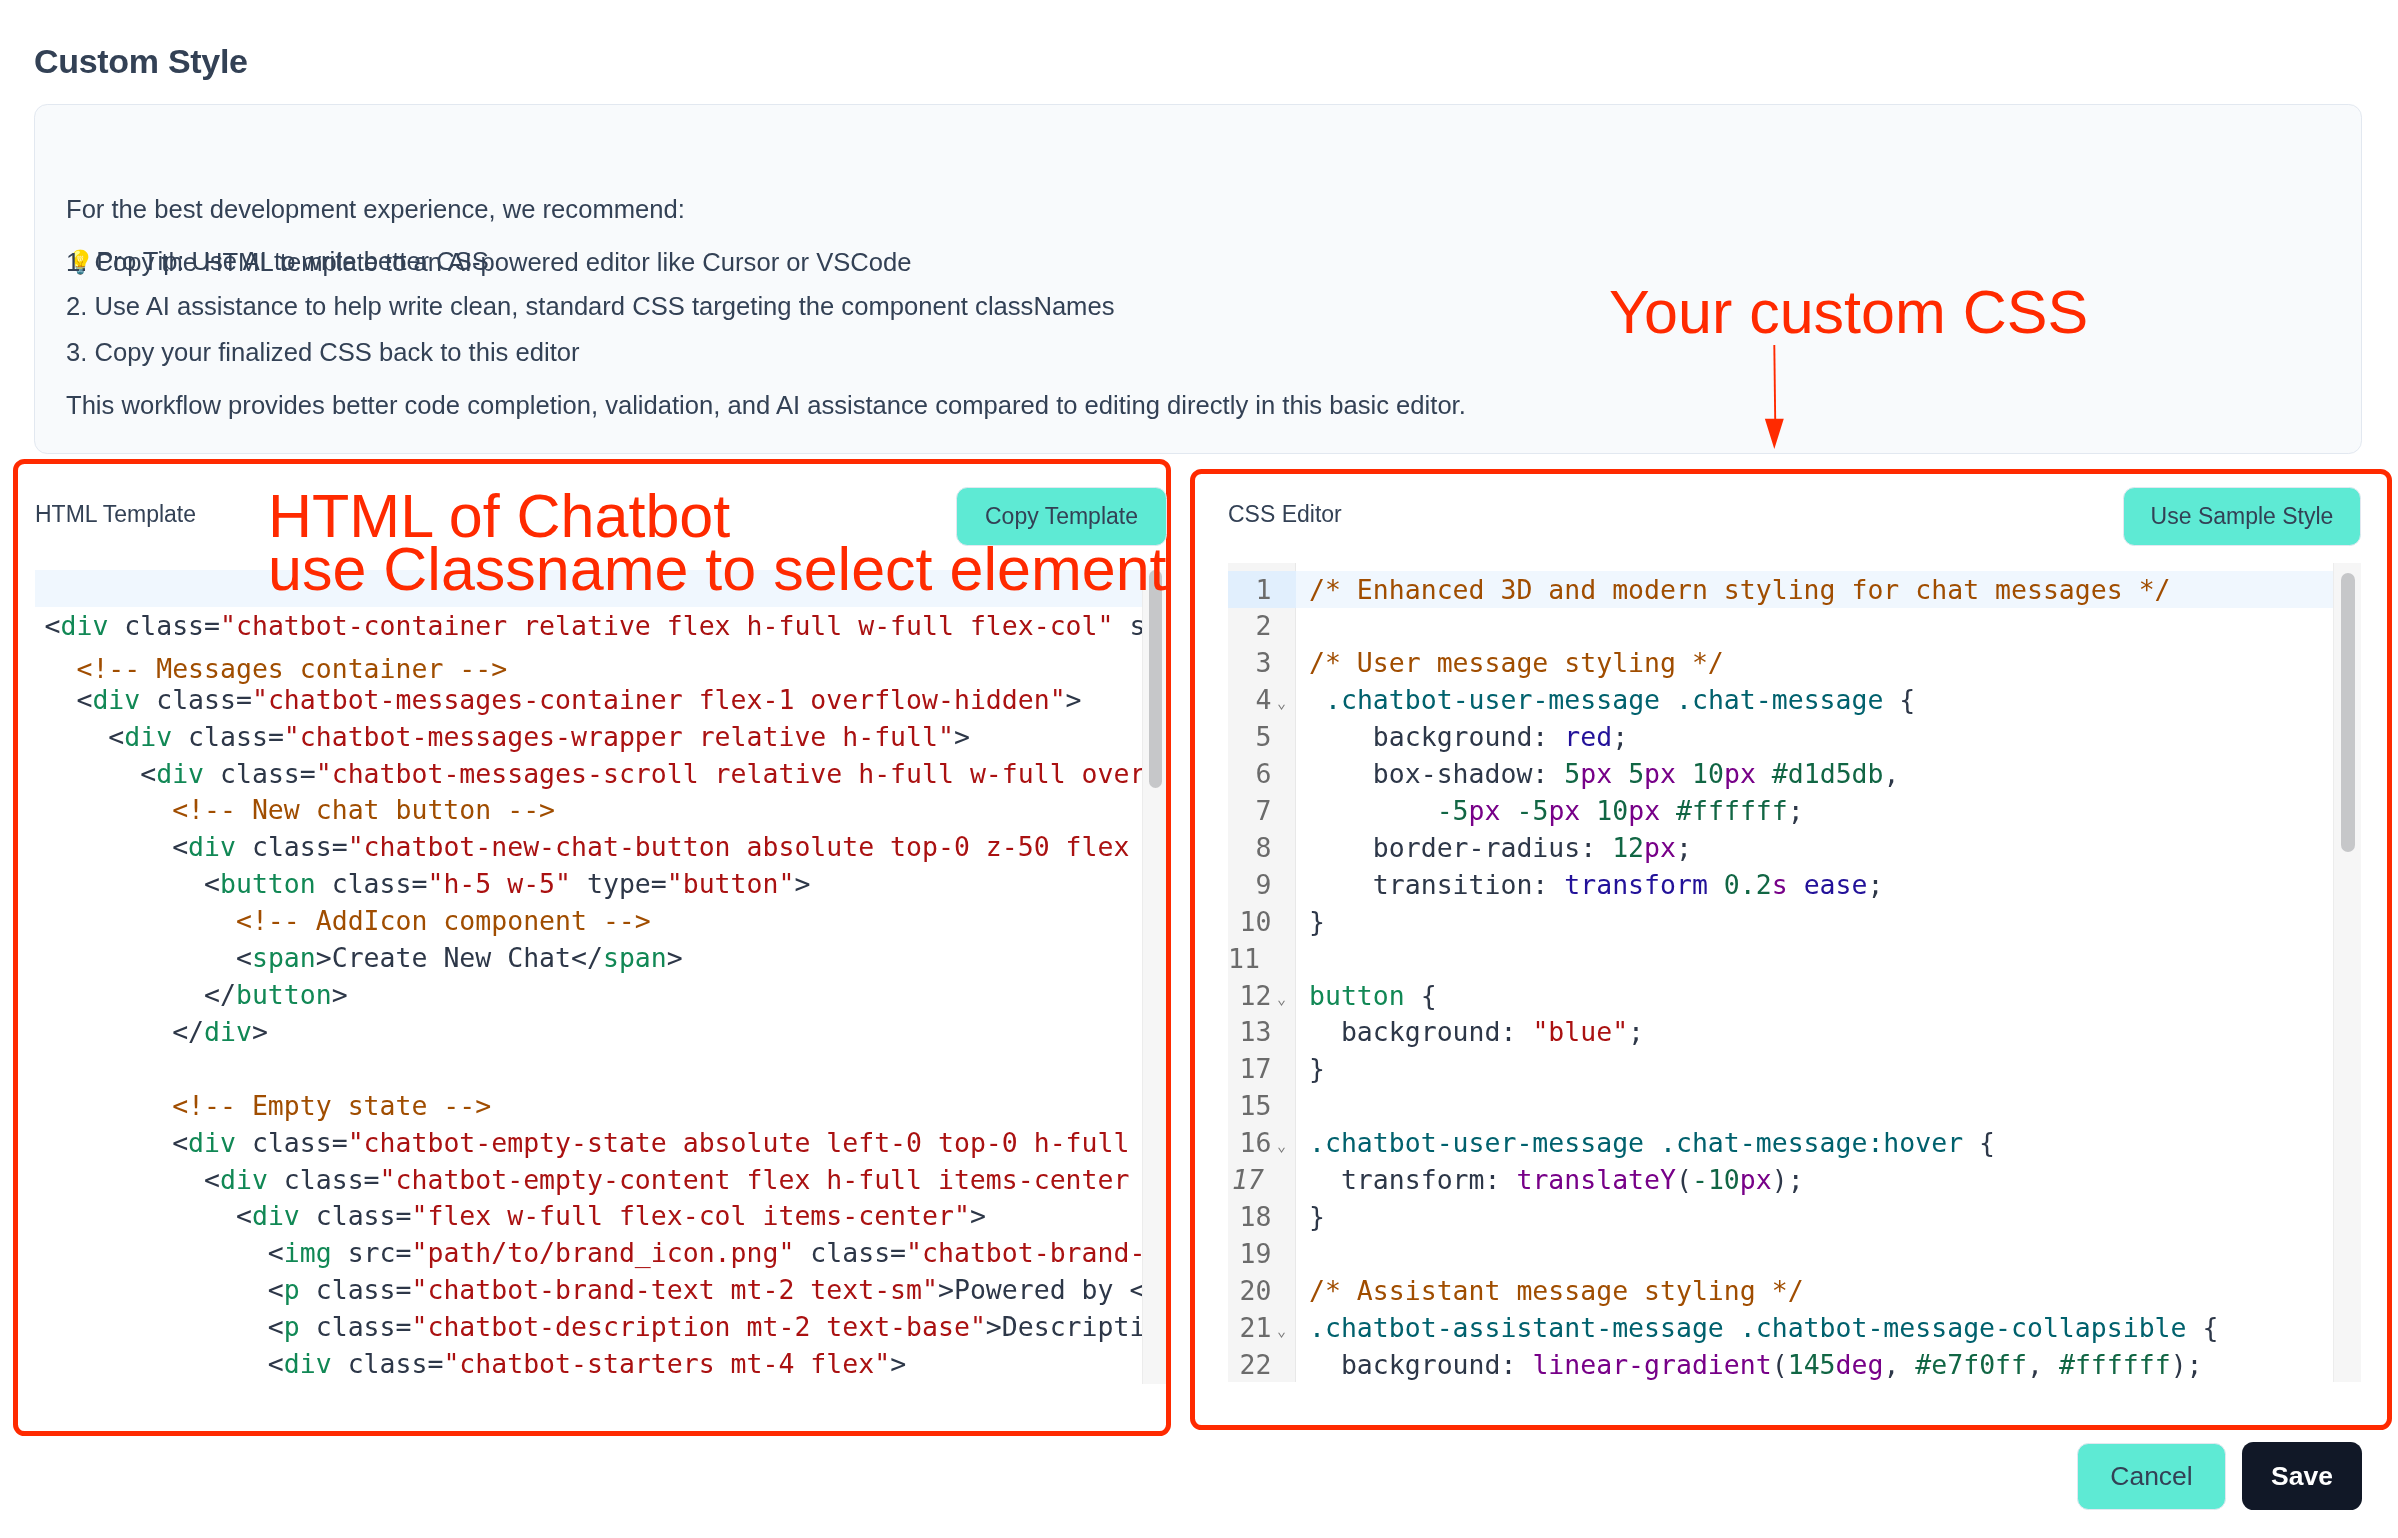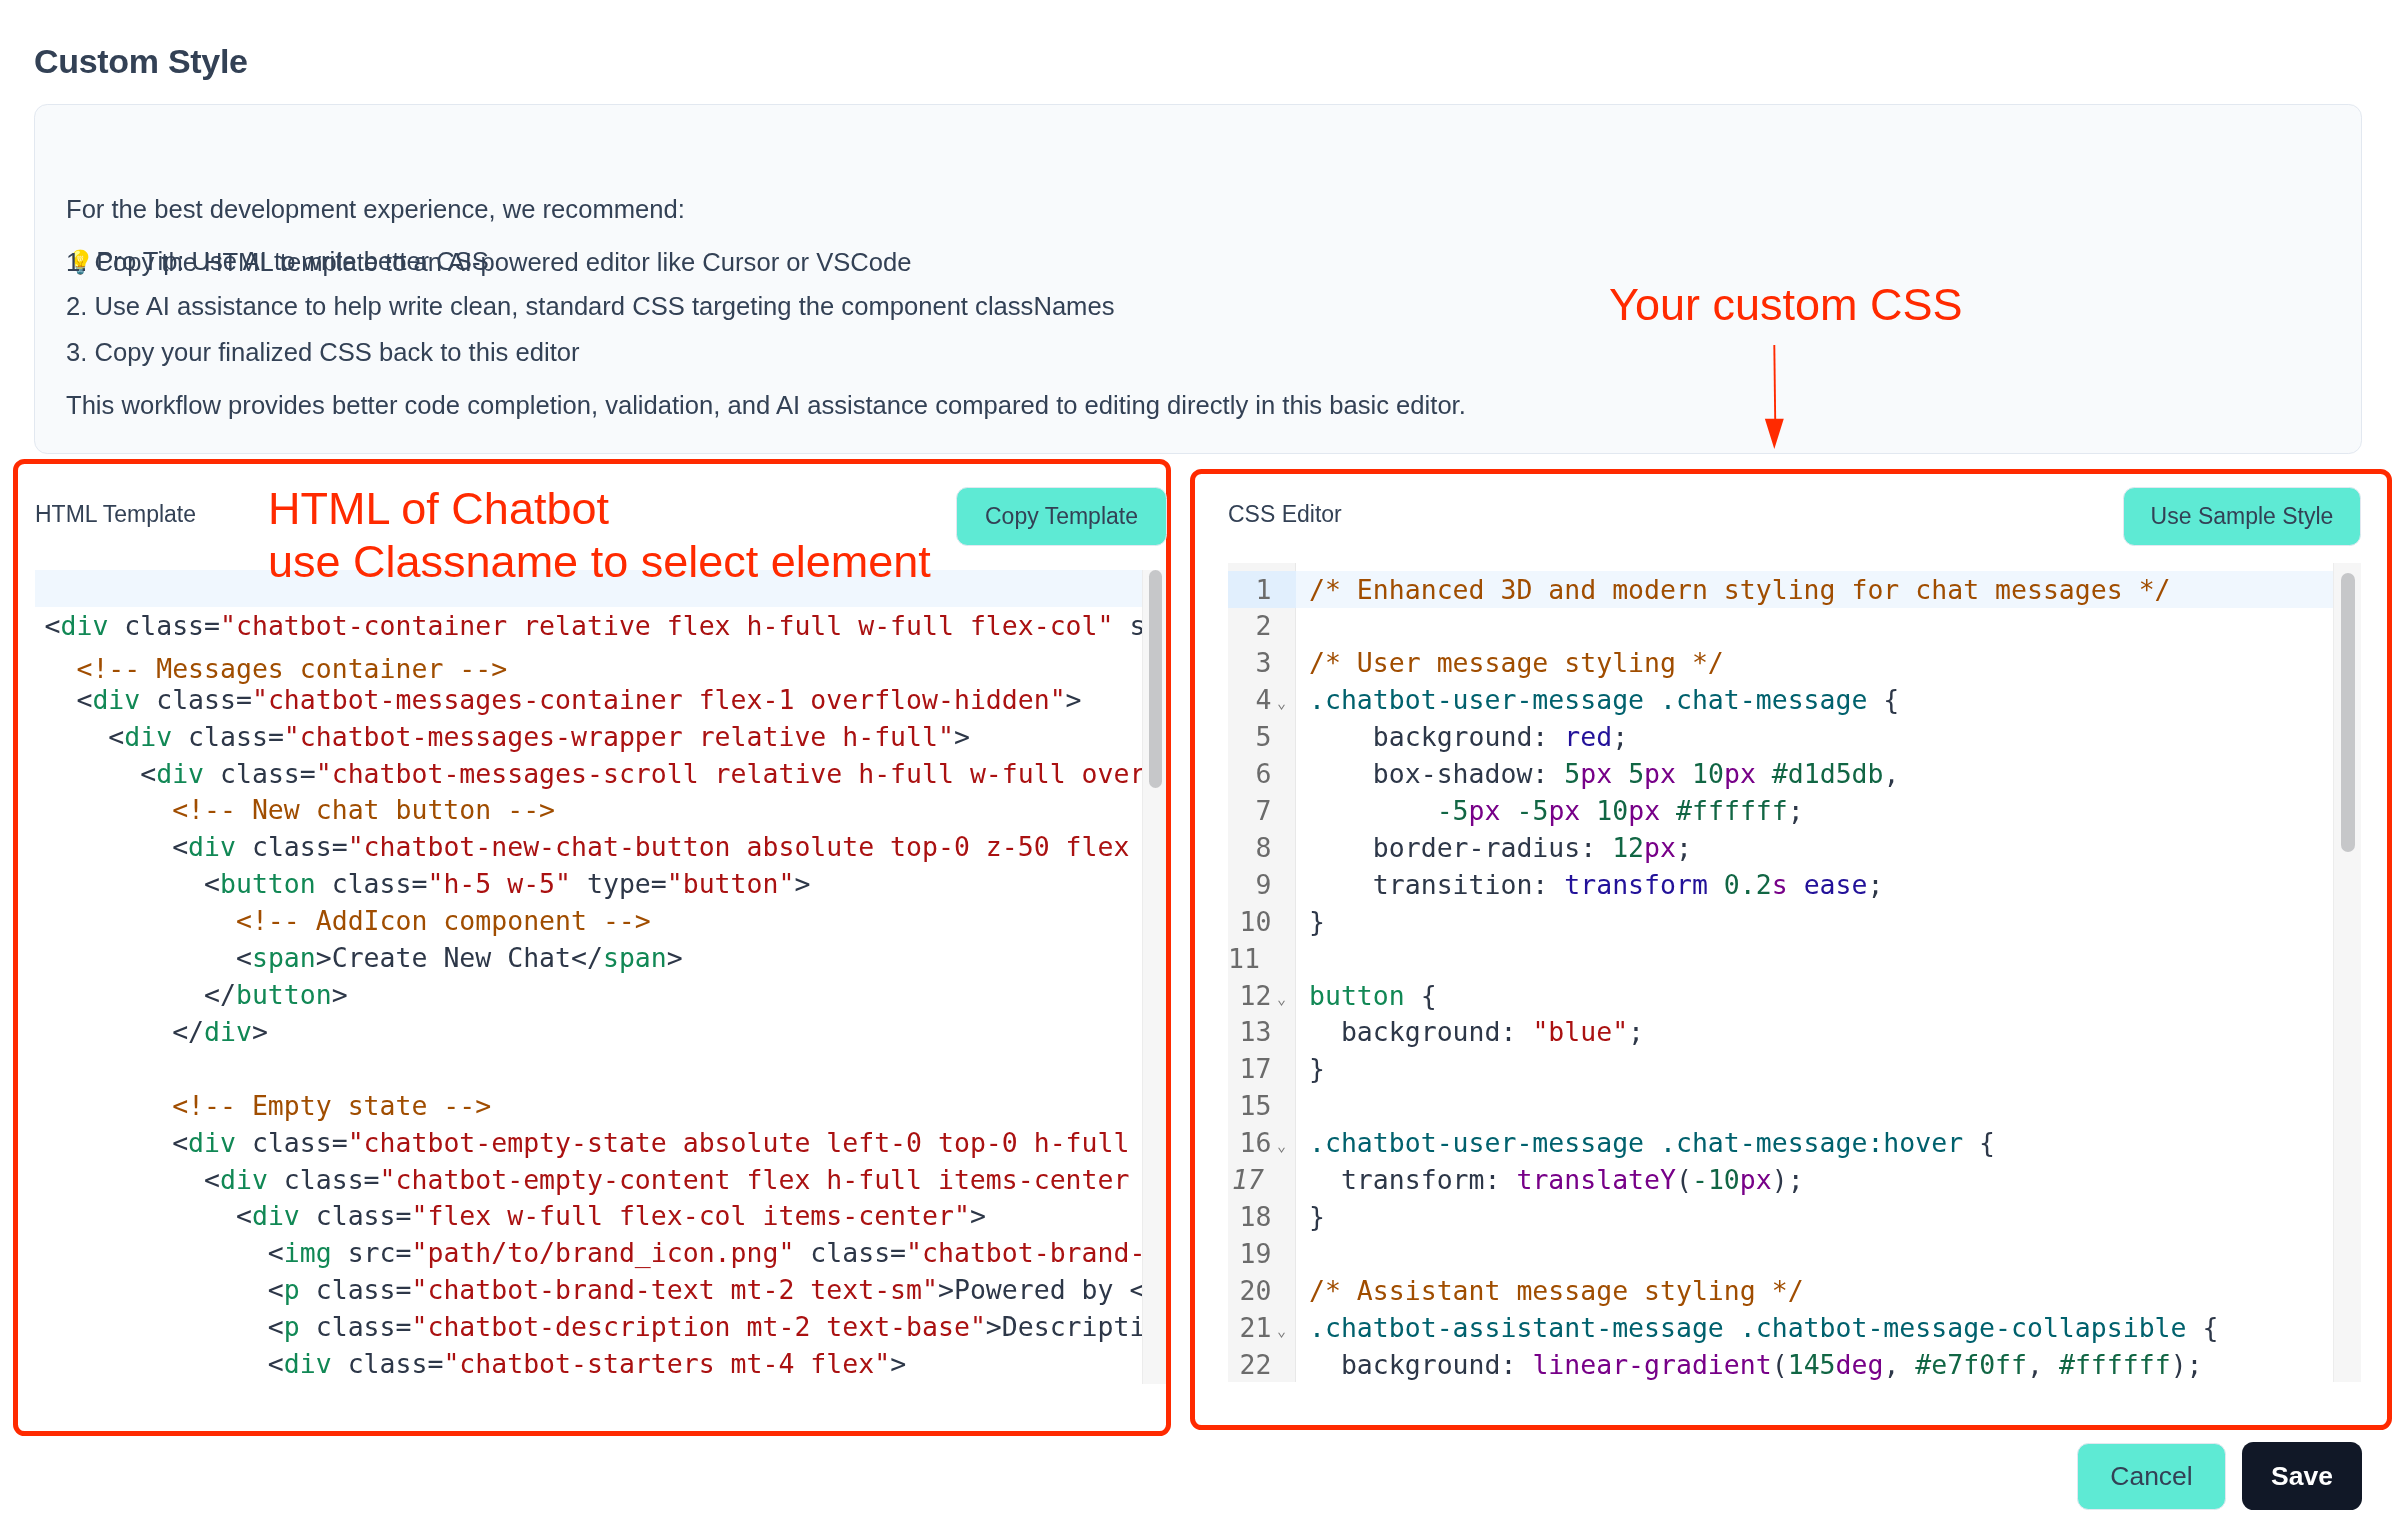--- a/index.html
+++ b/index.html
@@ -6,21 +6,21 @@
   html, body { width: 2398px; height: 1539px; background: #ffffff; overflow: hidden; }
   body { position: relative; font-family: "Liberation Sans", "DejaVu Sans", sans-serif; color: #334155; }
 
   .page-title { position: absolute; left: 34px; top: 42px; font-size: 34px; font-weight: 700; color: #334155; letter-spacing: -0.3px; }
 
   .tip-box { position: absolute; left: 34px; top: 104px; width: 2328px; height: 350px; background: #f8fafc; border: 1.9px solid #e2e8f0; border-radius: 13.2px; }
   .tip-line { position: absolute; left: 31px; font-size: 25.6px; color: #334155; white-space: nowrap; line-height: 1; }
   .tip-title { top: 144px; }
   .tip-title .bulb { font-size: 23px; display: inline-block; width: 24.6px; margin-right: 5.7px; }
 
-  .annot { position: absolute; color: #ff2a00; font-size: 45px; white-space: nowrap; line-height: 1; font-family: "Liberation Sans", sans-serif; }
+  .annot { position: absolute; color: #ff2a00; font-size: 61px; white-space: nowrap; line-height: 1; font-family: "Liberation Sans", sans-serif; }
   .arrow { position: absolute; left: 1771px; top: 345px; width: 7.6px; height: 104px; }
 
   .red-box { position: absolute; border: 5.7px solid #ff2a00; border-radius: 11.4px; }
   .panel-left { left: 13.2px; top: 459px; width: 1158px; height: 977px; }
   .panel-right { left: 1190px; top: 469px; width: 1202px; height: 961px; }
 
   .panel-label { position: absolute; font-size: 23px; color: #334155; white-space: nowrap; line-height: 1; }
   .btn { position: absolute; background: #5eead4; border: 1.9px solid #e2e8f0; border-radius: 11.4px; font-size: 23px; color: #334155; display: flex; align-items: center; justify-content: center; white-space: nowrap; font-family: "Liberation Sans", sans-serif; cursor: pointer; }
 
   .editor { position: absolute; background: #ffffff; overflow: hidden; font-family: "DejaVu Sans Mono", "Liberation Mono", monospace; font-size: 26.5px; }
@@ -139,21 +139,21 @@
       <div class="gutter-num" style="top: 672px; width: 68px; padding-right: 24.6px;">19</div>
       <div class="gutter-num" style="top: 709px; width: 68px; padding-right: 24.6px;">20</div>
       <div class="gutter-num" style="top: 746px; width: 68px; padding-right: 24.6px;">21</div>
       <div class="fold" style="top: 746px;">⌄</div>
       <div class="gutter-num" style="top: 783px; width: 68px; padding-right: 24.6px;">22</div>
     </div>
   <div id="css-lines" style="position:absolute; left:81px; top:0;">
       <div class="code-line" style="top: 7.6px; left: 0px;"><span class="c-com">/* Enhanced 3D and modern styling for chat messages */</span></div>
       <div class="code-line" style="top: 44px; left: 0px;"></div>
       <div class="code-line" style="top: 81px; left: 0px;"><span class="c-com">/* User message styling */</span></div>
-      <div class="code-line" style="top: 118px; left: 0px;"><span class="c-sel">.chatbot-user-message .chat-message</span><span class="c-prop"> {</span></div>
+      <div class="code-line" style="top: 118px; left: 16px;"><span class="c-sel">.chatbot-user-message .chat-message</span><span class="c-prop"> {</span></div>
       <div class="code-line" style="top: 155px; left: 0px;"><span class="c-prop">    background: </span><span class="c-kw">red</span><span class="c-prop">;</span></div>
       <div class="code-line" style="top: 192px; left: 0px;"><span class="c-prop">    box-shadow: </span><span class="c-num">5</span><span class="c-unit">px</span><span class="c-prop"> </span><span class="c-num">5</span><span class="c-unit">px</span><span class="c-prop"> </span><span class="c-num">10</span><span class="c-unit">px</span><span class="c-prop"> </span><span class="c-num">#d1d5db</span><span class="c-prop">,</span></div>
       <div class="code-line" style="top: 229px; left: 0px;"><span class="c-prop">        </span><span class="c-num">-5</span><span class="c-unit">px</span><span class="c-prop"> </span><span class="c-num">-5</span><span class="c-unit">px</span><span class="c-prop"> </span><span class="c-num">10</span><span class="c-unit">px</span><span class="c-prop"> </span><span class="c-num">#ffffff</span><span class="c-prop">;</span></div>
       <div class="code-line" style="top: 266px; left: 0px;"><span class="c-prop">    border-radius: </span><span class="c-num">12</span><span class="c-unit">px</span><span class="c-prop">;</span></div>
       <div class="code-line" style="top: 303px; left: 0px;"><span class="c-prop">    transition: </span><span class="c-kw">transform</span><span class="c-prop"> </span><span class="c-num">0.2</span><span class="c-unit">s</span><span class="c-prop"> </span><span class="c-kw">ease</span><span class="c-prop">;</span></div>
       <div class="code-line" style="top: 340px; left: 0px;"><span class="c-prop">}</span></div>
       <div class="code-line" style="top: 377px; left: 0px;"></div>
       <div class="code-line" style="top: 414px; left: 0px;"><span class="c-tag">button</span><span class="c-prop"> {</span></div>
       <div class="code-line" style="top: 450px; left: 0px;"><span class="c-prop">  background: </span><span class="c-str">"blue"</span><span class="c-prop">;</span></div>
       <div class="code-line" style="top: 487px; left: 0px;"><span class="c-prop">}</span></div>

